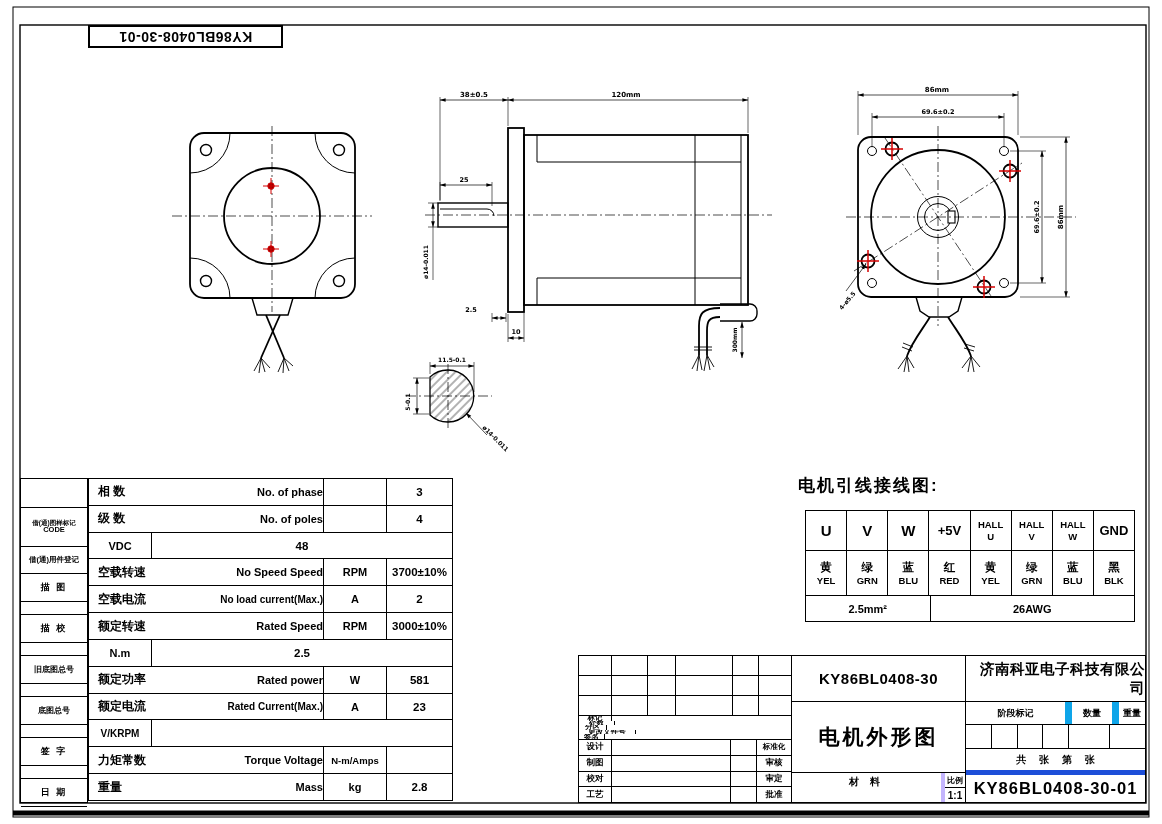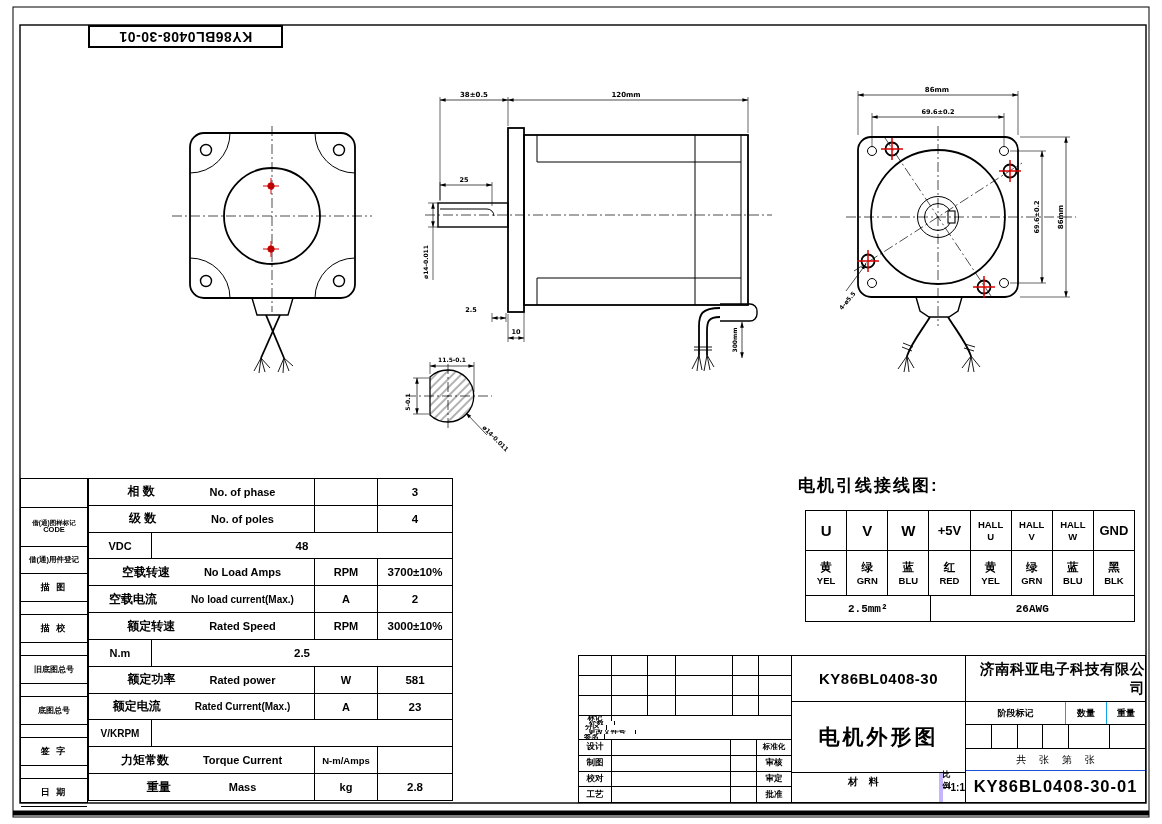--- a/index.html
+++ b/index.html
@@ -21,38 +21,38 @@
        font-weight:bold;line-height:1.15;flex-shrink:0;}
   .lsr:last-child{border-bottom:none;}
   .fs65{font-size:6.5px;} .fs75{font-size:7.5px;} .fs8{font-size:8px;} .fs9{font-size:9px;letter-spacing:2px;}
 
   
   .spec{left:88px;top:478px;width:365px;height:323px;border:1.6px solid #000;background:#fff;
         display:flex;flex-direction:column;}
   .spec .tr{flex:1;display:flex;border-bottom:1.2px solid #000;}
   .spec .tr:last-child{border-bottom:none;}
   .spec .td{border-right:1.2px solid #000;display:flex;align-items:center;justify-content:center;font-weight:bold;}
-  .spec .lblc{width:225px;justify-content:center;padding-left:0;}
+  .spec .lblc{width:225px;justify-content:space-between;padding-left:9px;}
   .spec .cn{font-size:12px;width:82px;flex-shrink:0;}
   .spec .en{font-size:11px;}
   .spec .unit{width:62px;font-size:11px;}
   .spec .val{flex:1;font-size:11.5px;border-right:none;}
 
   
   .wtitle{left:798px;top:474px;font-size:17px;font-weight:bold;letter-spacing:2px;}
   .wtable{left:805px;top:510px;width:330px;height:112px;border:1.6px solid #000;background:#fff;
           display:flex;flex-direction:column;}
   .wr{display:flex;border-bottom:1.2px solid #000;}
   .wr:last-child{border-bottom:none;}
   .wc{flex:1;border-right:1.2px solid #000;display:flex;flex-direction:column;align-items:center;justify-content:center;
       font-weight:bold;text-align:center;}
   .wc:last-child{border-right:none;}
   .wr1{height:40px;} .wr1 .big{font-size:15px;} .wr1 .hall{font-size:9.5px;line-height:1.2;}
   .wr2{height:45px;} .wr2 .ccn{font-size:11.5px;} .wr2 .cen{font-size:9.5px;}
-  .wr3{height:25px;font-family:Liberation Mono, monospace;} .g1{width:123.5px;flex:none;} .wr3 .wc{font-size:11px;}
+  .wr3{height:25px;} .g1{width:123.5px;flex:none;} .wr3 .wc{font-size:11px;}
 
   
   .tb{left:578px;top:655px;width:568px;height:148px;border:1.8px solid #000;background:#fff;display:flex;}
   .tbl{width:212px;border-right:1.2px solid #000;display:flex;flex-direction:column;flex-shrink:0;}
   .tbrow{display:flex;border-bottom:1px solid #000;flex-shrink:0;}
   .tbrow>div{border-right:1px solid #000;display:flex;align-items:center;justify-content:center;
              font-weight:bold;overflow:hidden;}
   .tbrow>div:last-child{border-right:none;}
   .w32{width:32px;} .w35{width:35px;} .w27{width:27px;} .w56{width:56px;} .w25{width:25px;} .wfx{flex:1;}
   .w118{width:118px;}
@@ -61,33 +61,33 @@
   .srow:last-child{border-bottom:none;}
   .srow>div{border-right:1px solid #000;display:flex;align-items:center;justify-content:center;
             font-weight:bold;font-size:8.5px;}
   .srow>div:last-child{border-right:none;}
   .tbm{width:173px;border-right:1.2px solid #000;display:flex;flex-direction:column;flex-shrink:0;}
   .tbm .pn{height:45px;border-bottom:1.2px solid #000;font-size:15px;letter-spacing:.5px;}
   .tbm .dn{height:70px;border-bottom:1.2px solid #000;font-size:21px;letter-spacing:3px;}
   .tbm .m3{flex:1;display:flex;}
   .mat{width:149px;border-right:4px solid #c4b5fd;font-size:10px;font-weight:bold;display:flex;
        justify-content:center;align-items:flex-start;padding-top:2px;letter-spacing:4px;}
-  .scl{flex:1;display:flex;flex-direction:row;}
+  .scl{flex:1;display:flex;flex-direction:column;}
   .scl-l{height:14px;border-bottom:1px solid #000;font-size:8px;font-weight:bold;}
   .scl-v{flex:1;font-size:10px;font-weight:bold;}
   .tbr{flex:1;display:flex;flex-direction:column;}
   .tbr .co{height:45px;border-bottom:1.2px solid #000;font-size:14.5px;letter-spacing:.5px;text-align:right;}
   .r2{height:22px;display:flex;border-bottom:1px solid #000;}
-  .r2>div{border-right:1px solid #0ea5e9;font-size:9px;font-weight:bold;display:flex;align-items:center;justify-content:center;}
+  .r2>div{border-right:7px solid #0ea5e9;font-size:9px;font-weight:bold;display:flex;align-items:center;justify-content:center;}
   .r2>div:last-child,.r3>div:last-child{border-right:none;}
   .stg{width:99px;} .qty{width:40px;} .wt{flex:1;}
   .r3{height:23px;display:flex;border-bottom:1px solid #000;}
   .r3>div{border-right:1px solid #000;}
   .c24{width:24.75px;}
-  .r4{height:21px;border-bottom:1px solid #1d4ed8;font-size:10px;font-weight:normal;word-spacing:10px;}
+  .r4{height:21px;border-bottom:5px solid #1d4ed8;font-size:10px;font-weight:bold;word-spacing:10px;}
   .r5{flex:1;font-size:16.5px;letter-spacing:1px;}
 
   
   .o2{stroke:#000;stroke-width:1.8;fill:none;}
   .o14{stroke:#000;stroke-width:1.4;fill:none;}
   .o1{stroke:#000;stroke-width:1;fill:none;}
   .wire{stroke:#000;stroke-width:1.8;fill:none;}
   .fray{stroke:#000;stroke-width:0.9;fill:none;}
   .ce{stroke:#000;stroke-width:0.7;stroke-dasharray:10 3 2 3;fill:none;}
   .dl{stroke:#000;stroke-width:0.7;fill:none;}
@@ -335,21 +335,21 @@
         <div class="td unit"></div>
         <div class="td val">4</div>
       </div>
   <div class="tr">
         <div class="td unit">VDC</div>
         <div class="td val">48</div>
       </div>
   <div class="tr">
         <div class="td lblc">
           <span class="cn">空载转速</span>
-          <span class="en">No Load Amps</span>
+          <span class="en">No Speed Speed</span>
         </div>
         <div class="td unit">RPM</div>
         <div class="td val">3700±10%</div>
       </div>
   <div class="tr">
         <div class="td lblc">
           <span class="cn">空载电流</span>
           <span class="en" style="font-size:10px">No load current(Max.)</span>
         </div>
         <div class="td unit">A</div>
@@ -383,21 +383,21 @@
         <div class="td unit">A</div>
         <div class="td val">23</div>
       </div>
   <div class="tr">
         <div class="td unit" style="font-size:10px">V/KRPM</div>
         <div class="td val"></div>
       </div>
   <div class="tr">
         <div class="td lblc">
           <span class="cn">力矩常数</span>
-          <span class="en">Torque Current</span>
+          <span class="en">Torque Voltage</span>
         </div>
         <div class="td unit" style="font-size:9.5px">N-m/Amps</div>
         <div class="td val"></div>
       </div>
   <div class="tr">
         <div class="td lblc">
           <span class="cn">重量</span>
           <span class="en">Mass</span>
         </div>
         <div class="td unit">kg</div>

